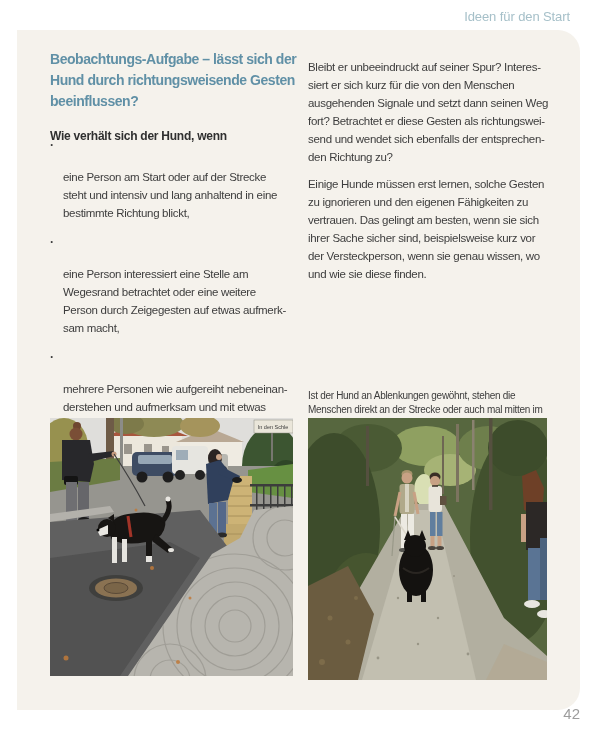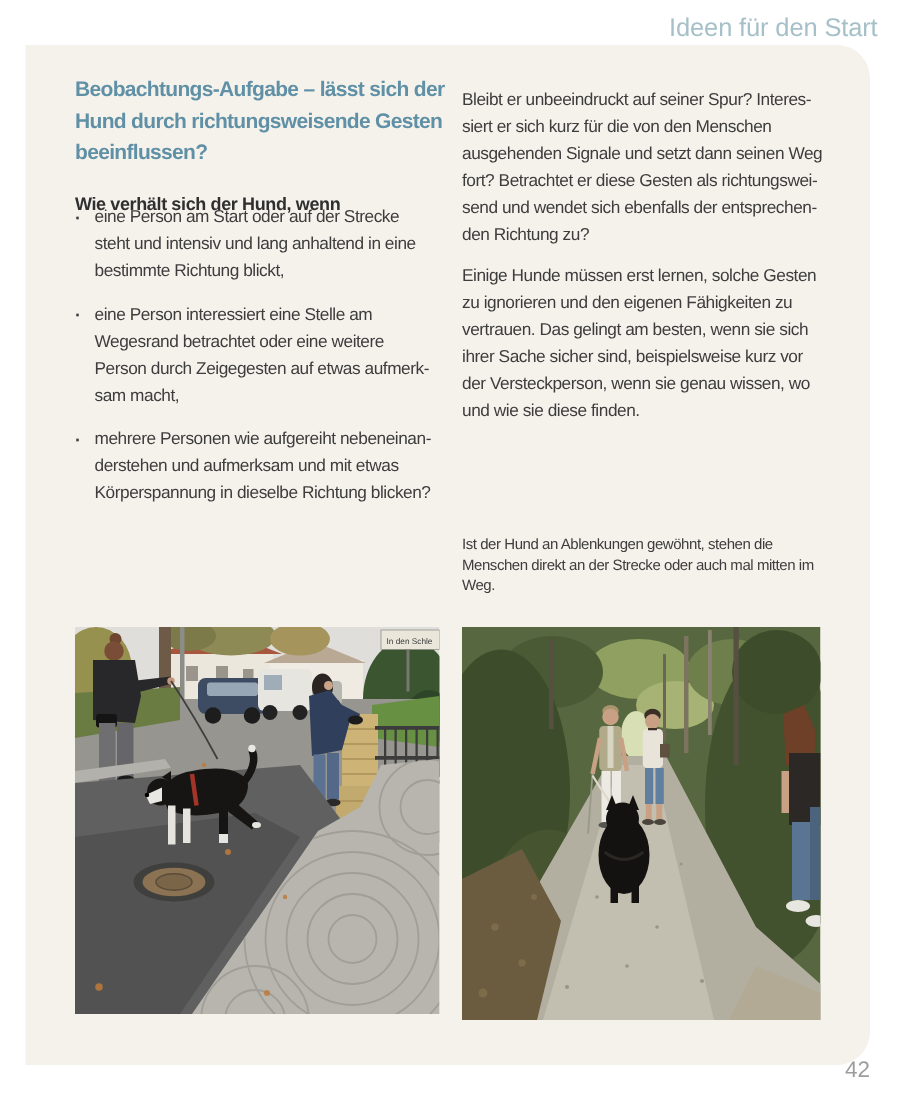--- a/index.html
+++ b/index.html
@@ -1,28 +1,28 @@
 <!DOCTYPE html>
 <html><head>
 <meta charset="utf-8">
 <style>
   html,body{margin:0;padding:0;}
   body{
     width:600px;height:738px;position:relative;background:#ffffff;
     font-family:"Liberation Sans",sans-serif;color:#3d3d3d;overflow:hidden;
   }
   .header-label{
-    position:absolute;top:9px;right:15px;
-    font-size:17px;letter-spacing:-0.1px;color:#a6c0c9;
+    position:absolute;top:9px;right:30px;
+    font-size:13px;letter-spacing:-0.1px;color:#a6c0c9;
   }
   .panel{
     position:absolute;left:17px;top:30px;width:563px;height:680px;
     background:#f5f2ec;border-radius:0 22px 22px 0;
   }
-  .lines{white-space:pre;}
+  .lines{white-space:pre;margin-top:32px;}
   .article-title{
     position:absolute;left:33px;top:19px;width:266px;
     font-size:14px;line-height:21px;font-weight:bold;letter-spacing:-0.45px;
     color:#6090a6;
   }
   .question-heading{
     position:absolute;left:33px;top:99px;width:266px;
     font-size:12px;font-weight:bold;letter-spacing:-0.25px;color:#2f2f2f;
   }
   .bullet-list{

